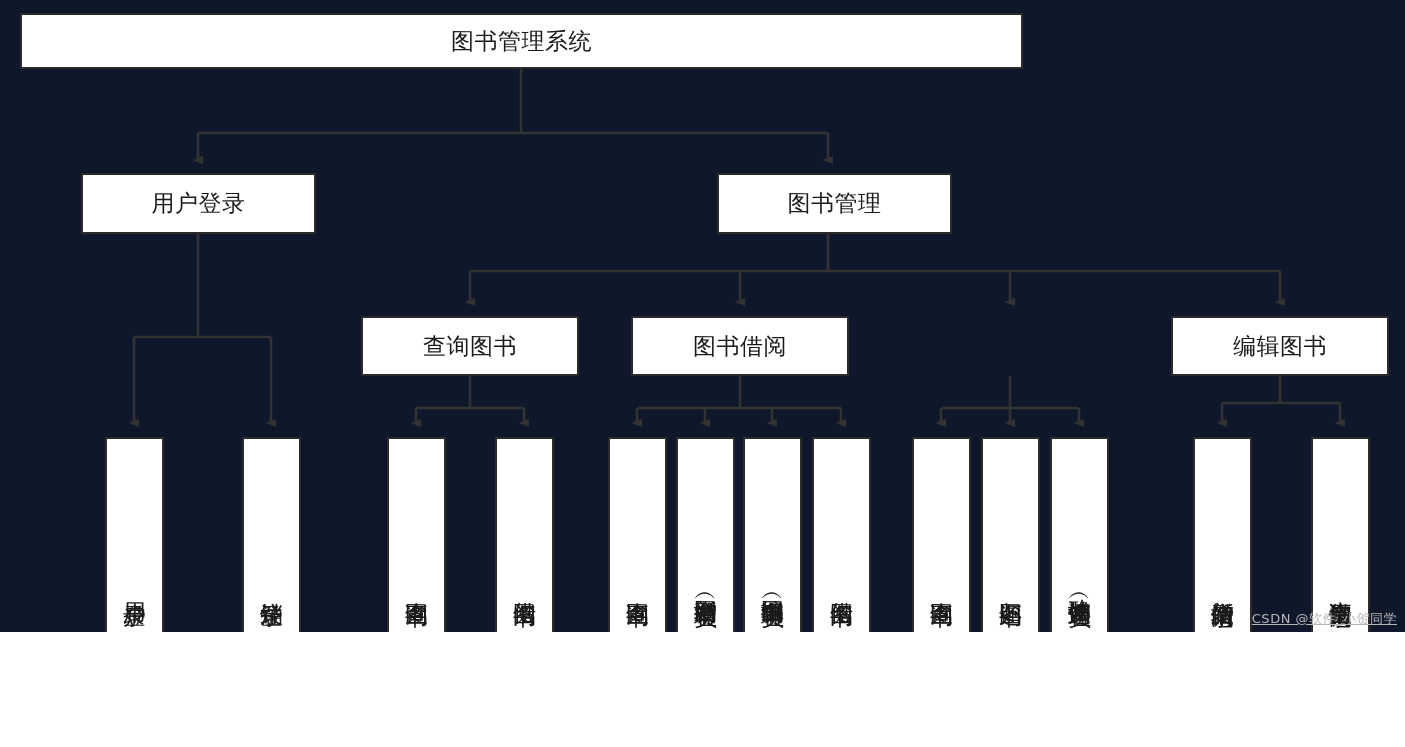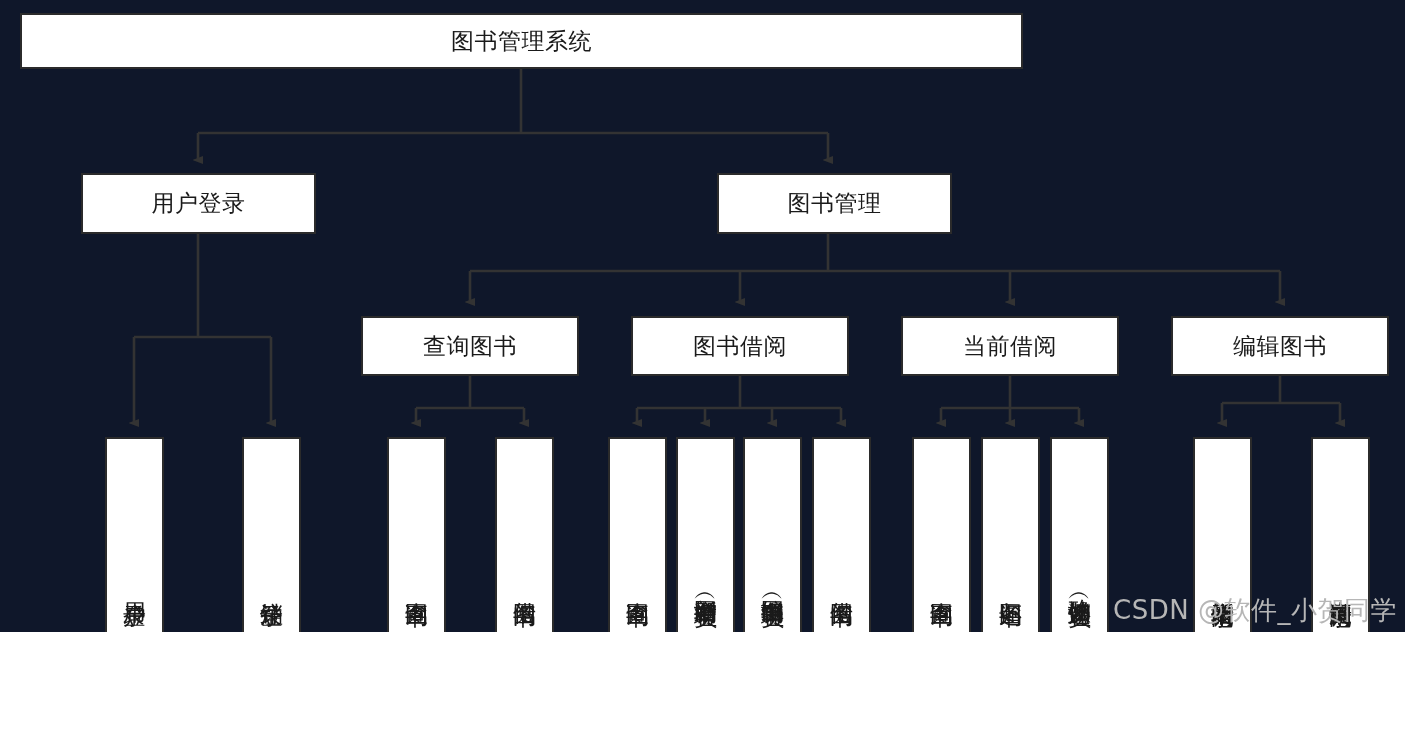--- a/index.html
+++ b/index.html
@@ -55,24 +55,25 @@
   .node-v .vlabel {
     writing-mode: vertical-rl;
     text-orientation: upright;
     display: block;
     max-height: 100%;
   }
   .watermark {
     position: absolute;
     right: 8px;
     bottom: 4px;
-    font-size: 26px;
+    font-size: 13px;
     color: #b6b6b6;
     white-space: nowrap;
     letter-spacing: 0.5px;
+    text-decoration: underline;
   }
 </style>
 </head>
 <body>
 
 <div id="diagram-root">
 
   <svg id="diagram-svg" viewBox="0 0 1405 747" xmlns="http://www.w3.org/2000/svg">
     <defs>
       <marker id="arrow" markerWidth="10" markerHeight="10" refX="4" refY="5" orient="auto" markerUnits="userSpaceOnUse">
@@ -133,23 +134,20 @@
   <div class="node node-h" style="left:717px; top:173px; width:235px; height:61px;">
     <span>图书管理</span>
   </div>
 
   <div class="node node-h" style="left:361px; top:316px; width:218px; height:60px;">
     <span>查询图书</span>
   </div>
   <div class="node node-h" style="left:631px; top:316px; width:218px; height:60px;text-align:right;">
     <span>图书借阅</span>
   </div>
-  <div class="node node-h" style="left:901px; top:316px; width:218px; height:60px;">
-    <span>当前借阅</span>
-  </div>
   <div class="node node-h" style="left:1171px; top:316px; width:218px; height:60px;">
     <span>编辑图书</span>
   </div>
 
   <div class="node node-v" style="left:105px; top:437px; width:59px; height:297px;">
     <span class="vlabel">用户登录</span>
   </div>
   <div class="node node-v" style="left:242px; top:437px; width:59px; height:297px;">
     <span class="vlabel">注销登录</span>
   </div>

